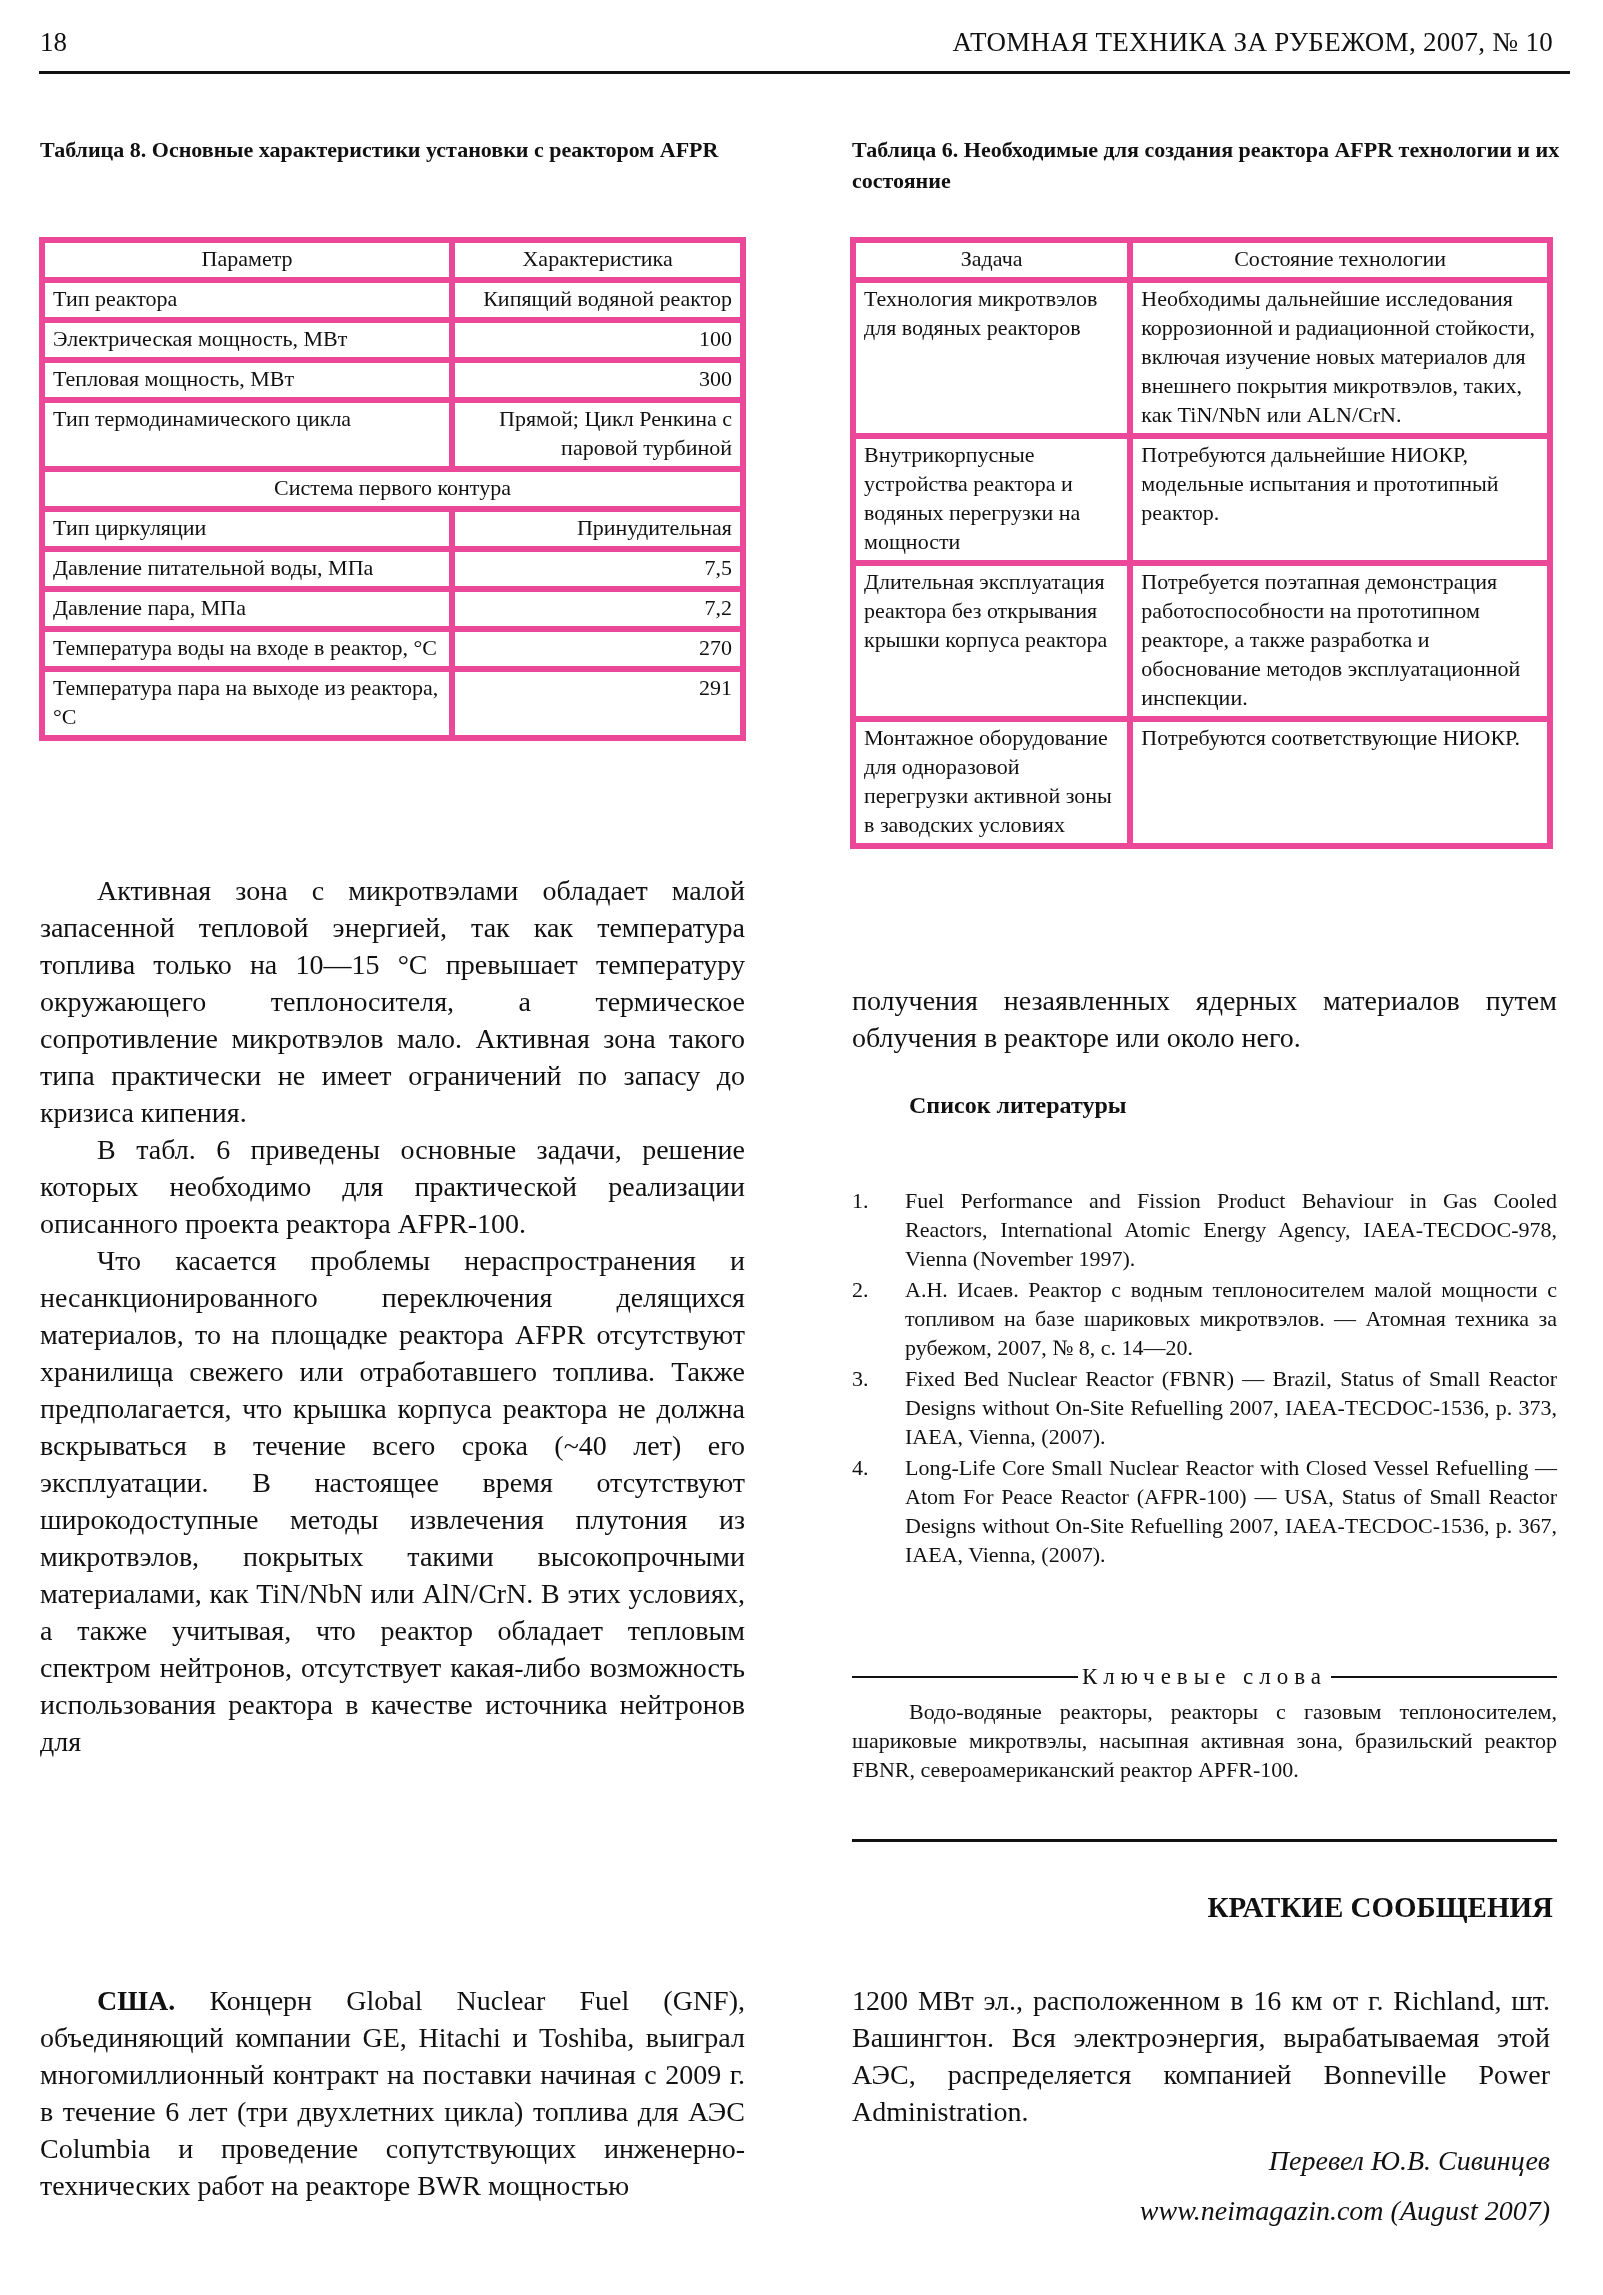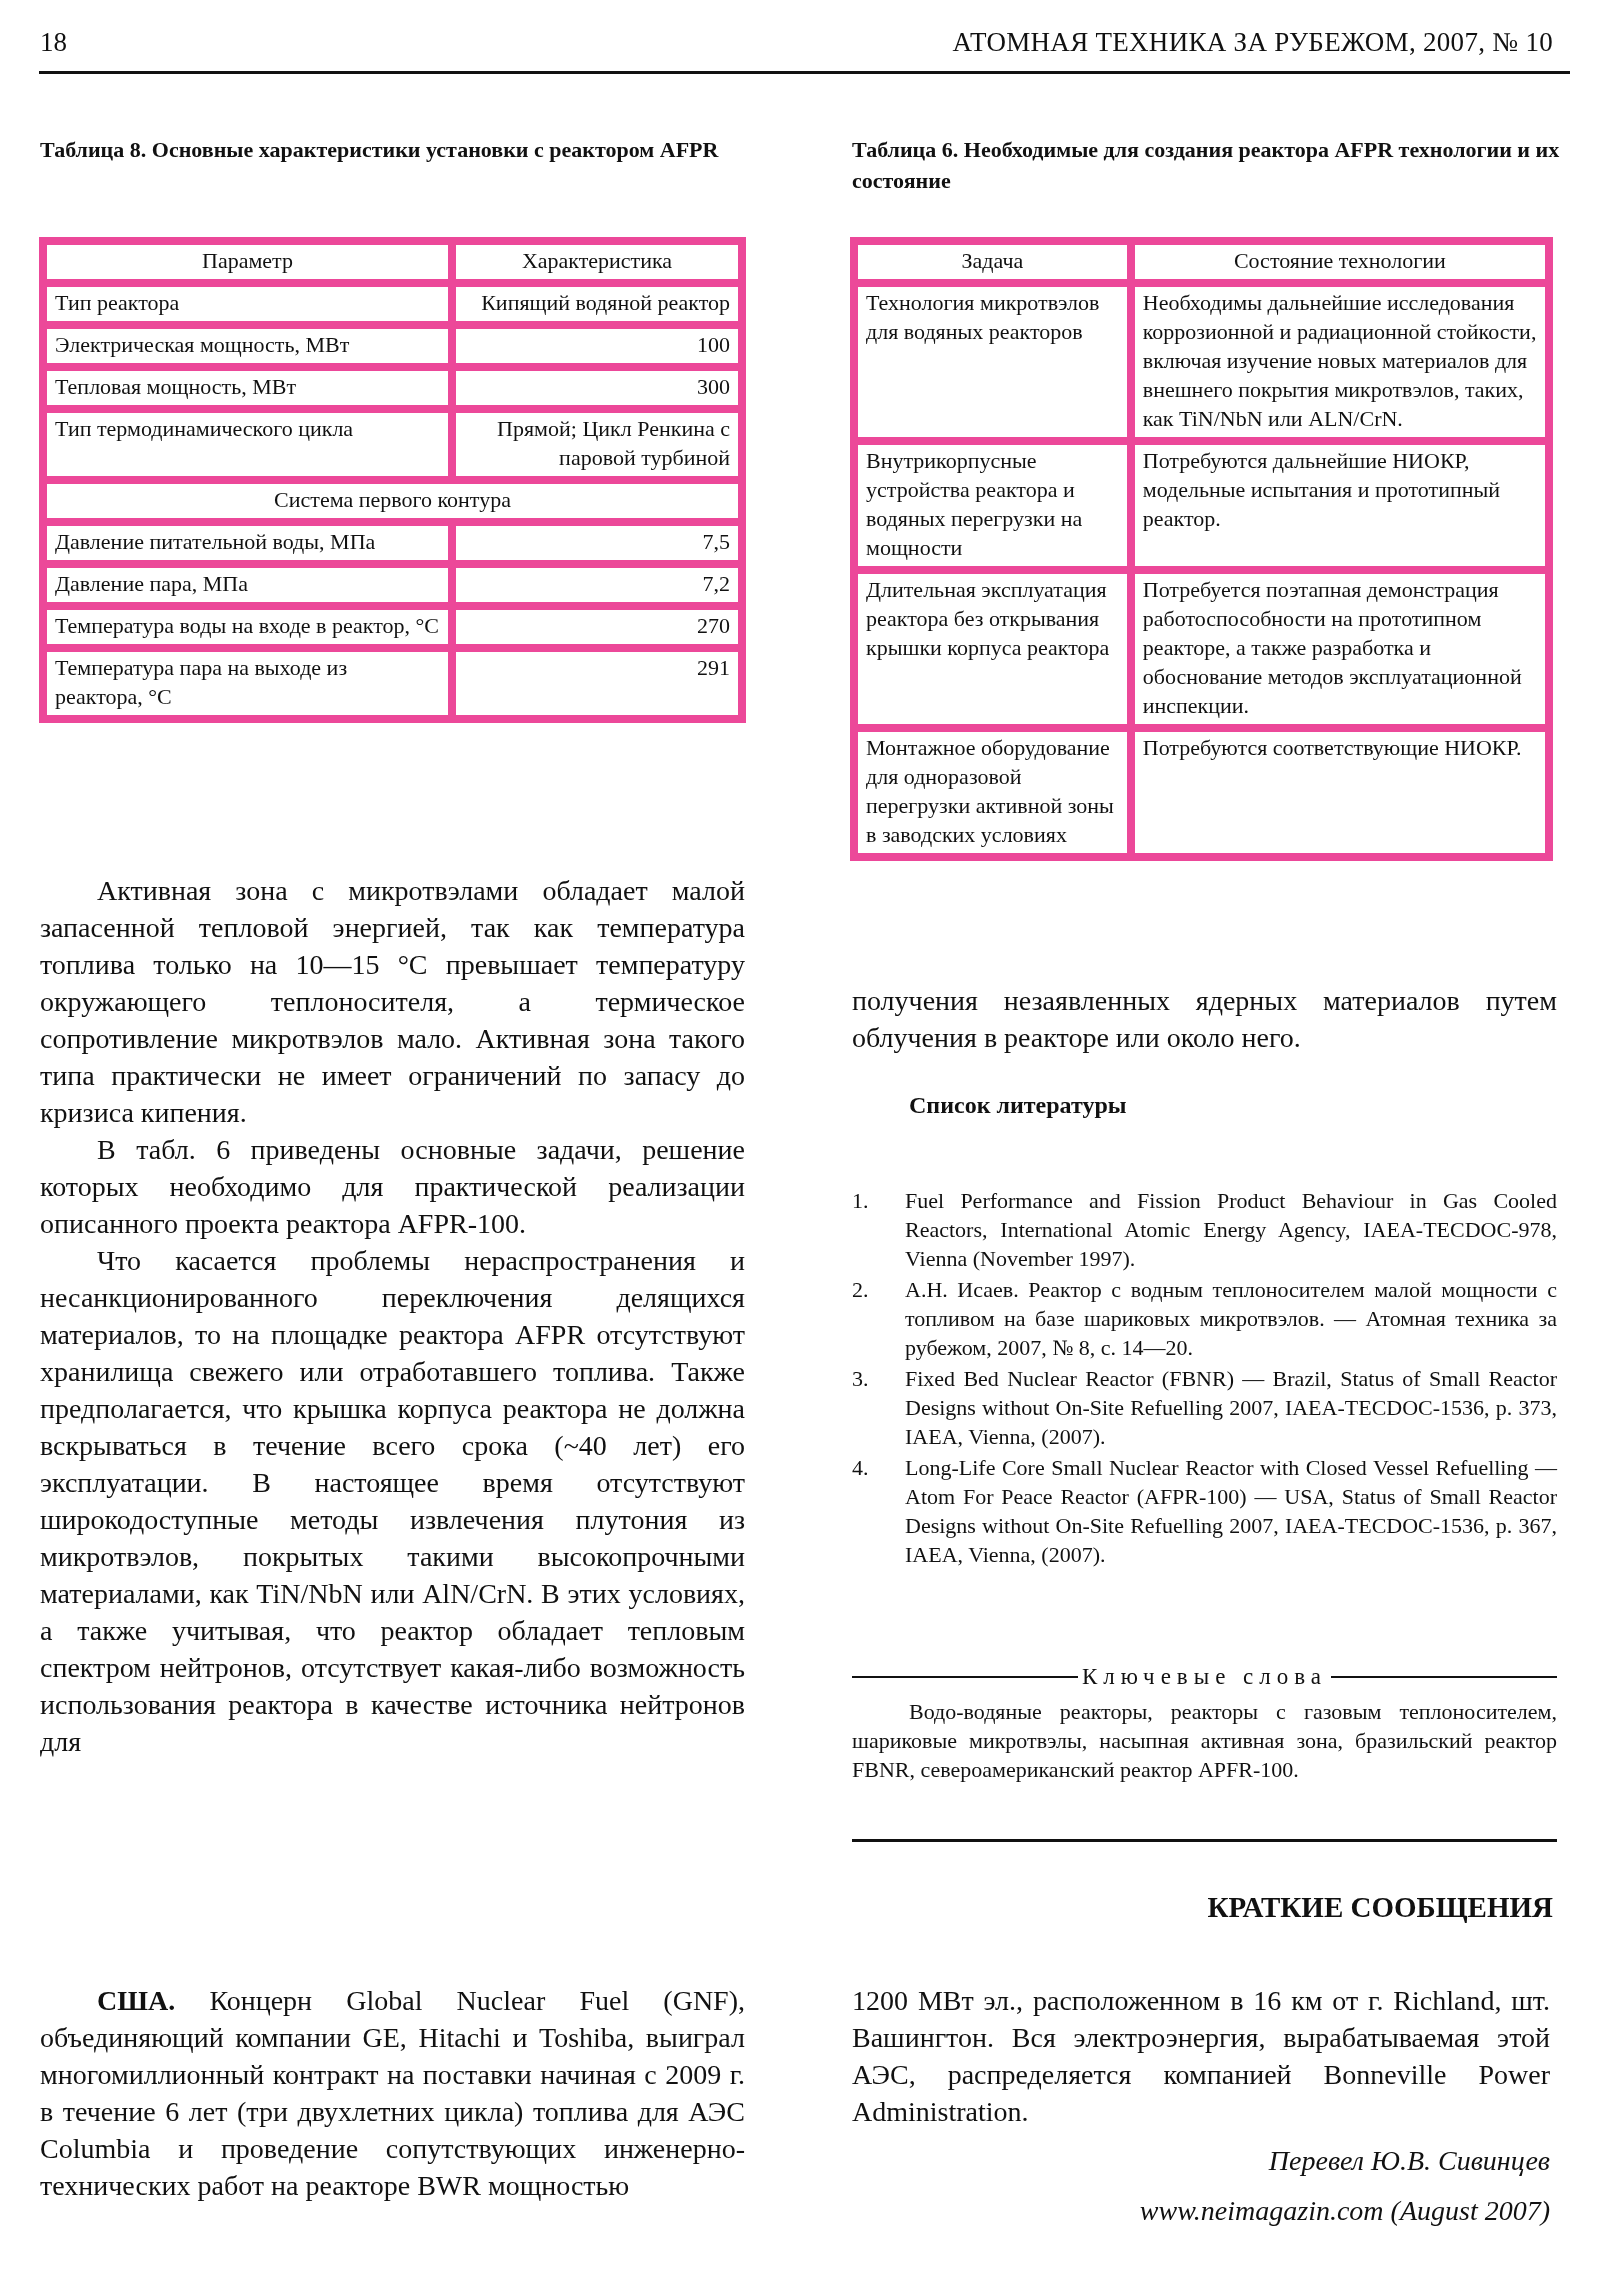--- a/index.html
+++ b/index.html
@@ -8,21 +8,21 @@
   .abs { position:absolute; }
   .hdr-num { left:40px; top:27px; font-size:27px; }
   .hdr-title { right:50px; top:27px; font-size:27px; letter-spacing:0.3px; }
   .hdr-rule { left:39px; top:71px; width:1531px; height:3.3px; background:#111; }
 
   .caption { font-weight:bold; font-size:22px; line-height:31px; }
   .cap5 { left:40px; top:134px; width:708px; }
   .cap6 { left:852px; top:134px; width:708px; }
 
   table.t { position:absolute; border-collapse:collapse; font-size:22px; line-height:29px; }
-  table.t td, table.t th { border:8px solid #ec4899; vertical-align:top; padding:1px 8px 4px 8px; font-weight:normal; }
+  table.t td, table.t th { border:6px solid #ec4899; vertical-align:top; padding:1px 8px 4px 8px; font-weight:normal; }
   table.t th { text-align:center; }
   .t5 { left:39px; top:237px; width:707px; }
   .t5 col.c1 { width:414px; } .t5 col.c2 { width:293px; }
   .t5 td.val { text-align:right; }
   .t5 td.span { text-align:center; }
   .t6 { left:850px; top:237px; width:703px; }
   .t6 col.c1 { width:279px; } .t6 col.c2 { width:424px; }
 
   .body-text { font-size:28px; line-height:37px; text-align:justify; }
   .body-text p { margin:0; text-indent:57px; }
@@ -86,20 +86,24 @@
     <td class="val">300</td>
   </tr>
   <tr>
     <td>Тип термодинамического цикла</td>
     <td class="val">Прямой; Цикл Ренкина с паровой турбиной</td>
   </tr>
   <tr>
     <td colspan="2" class="span">Система первого контура</td>
   </tr>
   <tr>
+    <td>Тип циркуляции</td>
+    <td class="val">Принудительная</td>
+  </tr>
+  <tr>
     <td>Давление питательной воды, МПа</td>
     <td class="val">7,5</td>
   </tr>
   <tr>
     <td>Давление пара, МПа</td>
     <td class="val">7,2</td>
   </tr>
   <tr>
     <td>Температура воды на входе в реактор, °С</td>
     <td class="val">270</td>

